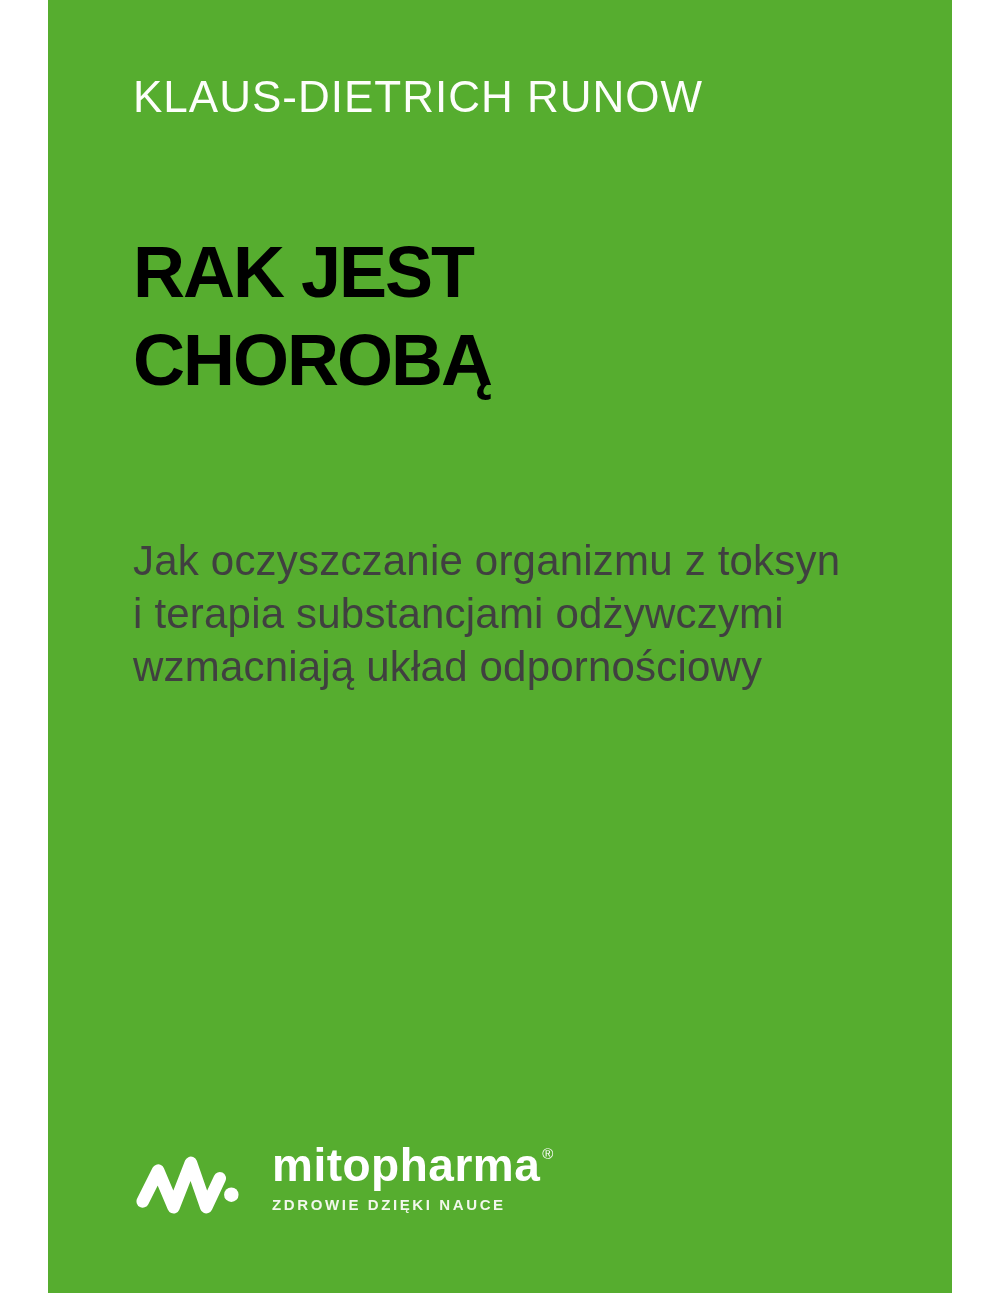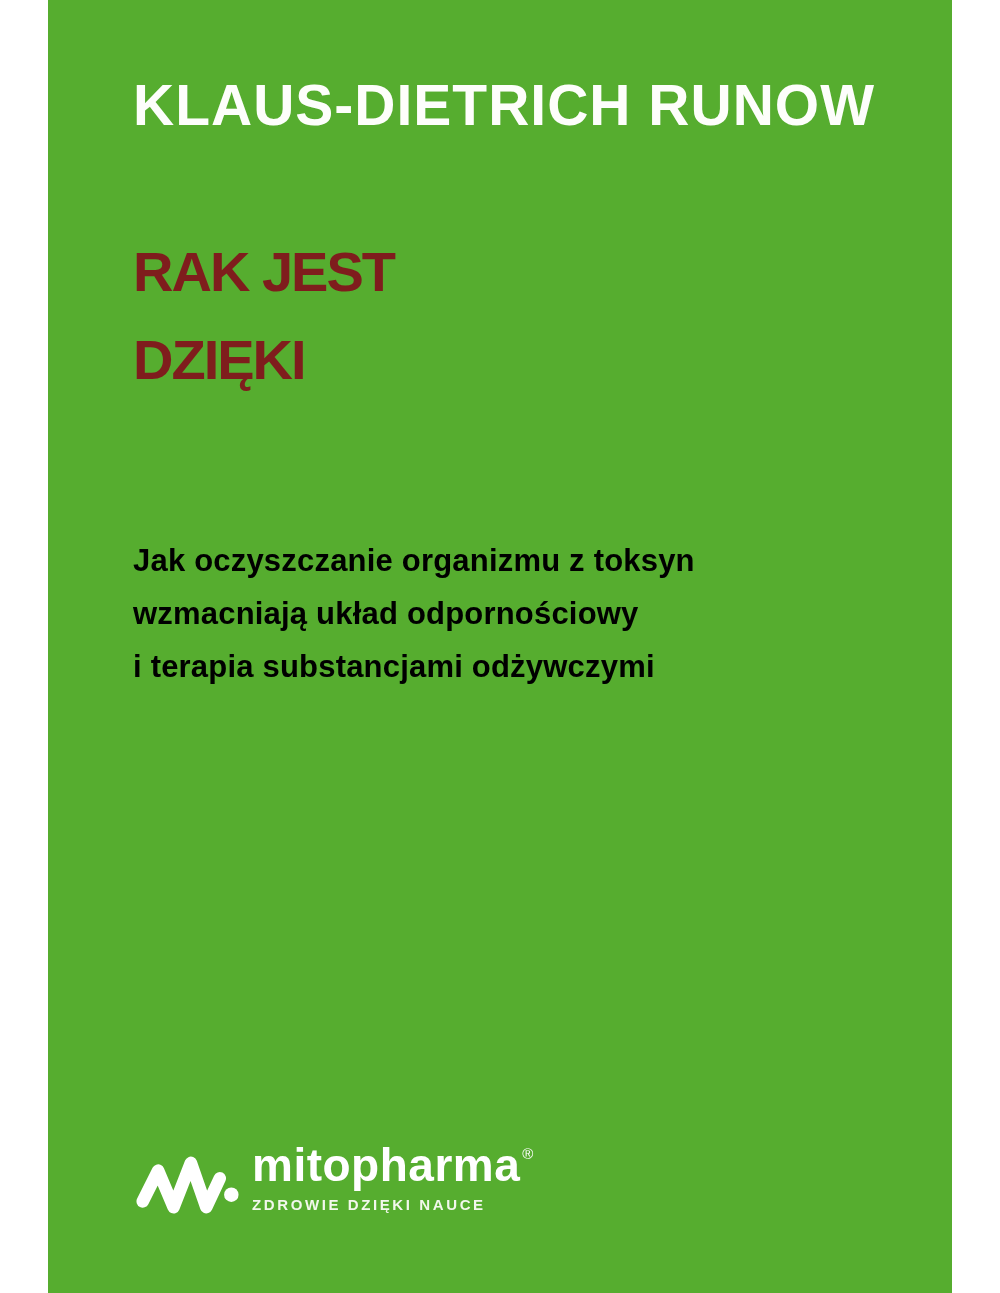--- a/index.html
+++ b/index.html
@@ -9,44 +9,44 @@
 
   .page { position:relative; width:1000px; height:1293px; background:#ffffff; }
 
   .cover {
     position:absolute; left:48px; top:0; width:904px; height:1293px;
     background:var(--green, #56ad2f); color:var(--ink,#fff);
   }
 
   .author {
     position:absolute; left:85px; top:72px;
-    font-size:57px; font-weight:700; letter-spacing:1px;
+    font-size:44px; font-weight:400; letter-spacing:1px;
     color:#fdfefb;
   }
 
   .title {
     position:absolute; left:85px; top:228px;
-    font-size:56px; line-height:88px; font-weight:700; letter-spacing:-2px;
-    color:#7f1d1d;
+    font-size:72px; line-height:88px; font-weight:700; letter-spacing:-2px;
+    color:#000000;
   }
   .title .line { display:block; white-space:nowrap; }
 
   .subtitle {
     position:absolute; left:85px; top:534px;
-    font-size:31px; line-height:53px; font-weight:700; letter-spacing:0.2px;
-    color:#000000;
+    font-size:42px; line-height:53px; font-weight:400; letter-spacing:0.2px;
+    color:#404040;
   }
   .subtitle .line { display:block; white-space:nowrap; }
 
   .logo-row {
     position:absolute; left:88px; top:1140px;
     display:flex; align-items:flex-start;
   }
   .logo-mark { width:104px; height:80px; margin-top:6px; flex:0 0 auto; }
-  .logo-text { margin-left:12px; }
+  .logo-text { margin-left:32px; }
   .brand {
     font-size:46px; line-height:50px; font-weight:700; letter-spacing:0.5px;
     color:#ffffff; white-space:nowrap;
   }
   .brand sup.reg {
     font-size:15px; font-weight:400; vertical-align:super; line-height:0;
     margin-left:2px; position:relative; top:-6px;
   }
   .tagline {
     margin-top:6px; font-size:15px; font-weight:700; letter-spacing:2.6px;
@@ -56,27 +56,27 @@
 </head>
 <body>
 
 <div class="page">
   <div class="cover">
 
     <div class="author">KLAUS-DIETRICH RUNOW</div>
 
     <div class="title">
       <span class="line">RAK JEST</span>
-      <span class="line">DZIĘKI</span>
+      <span class="line">CHOROBĄ</span>
     </div>
 
     <div class="subtitle">
       <span class="line">Jak oczyszczanie organizmu z toksyn</span>
+      <span class="line">i terapia substancjami odżywczymi</span>
       <span class="line">wzmacniają układ odpornościowy</span>
-      <span class="line">i terapia substancjami odżywczymi</span>
     </div>
 
     <div class="logo-row">
       <svg class="logo-mark" viewBox="0 0 108 80" aria-hidden="true">
         <path d="M7 56 L23 24 L39 62 L57 16 L73 62 L87 32" fill="none" stroke="#ffffff" stroke-width="13" stroke-linecap="round" stroke-linejoin="round"></path>
         <circle cx="99" cy="49" r="7.5" fill="#ffffff"></circle>
       </svg>
       <div class="logo-text">
         <div class="brand">
           <span>mitopharma</span><sup class="reg">®</sup>

